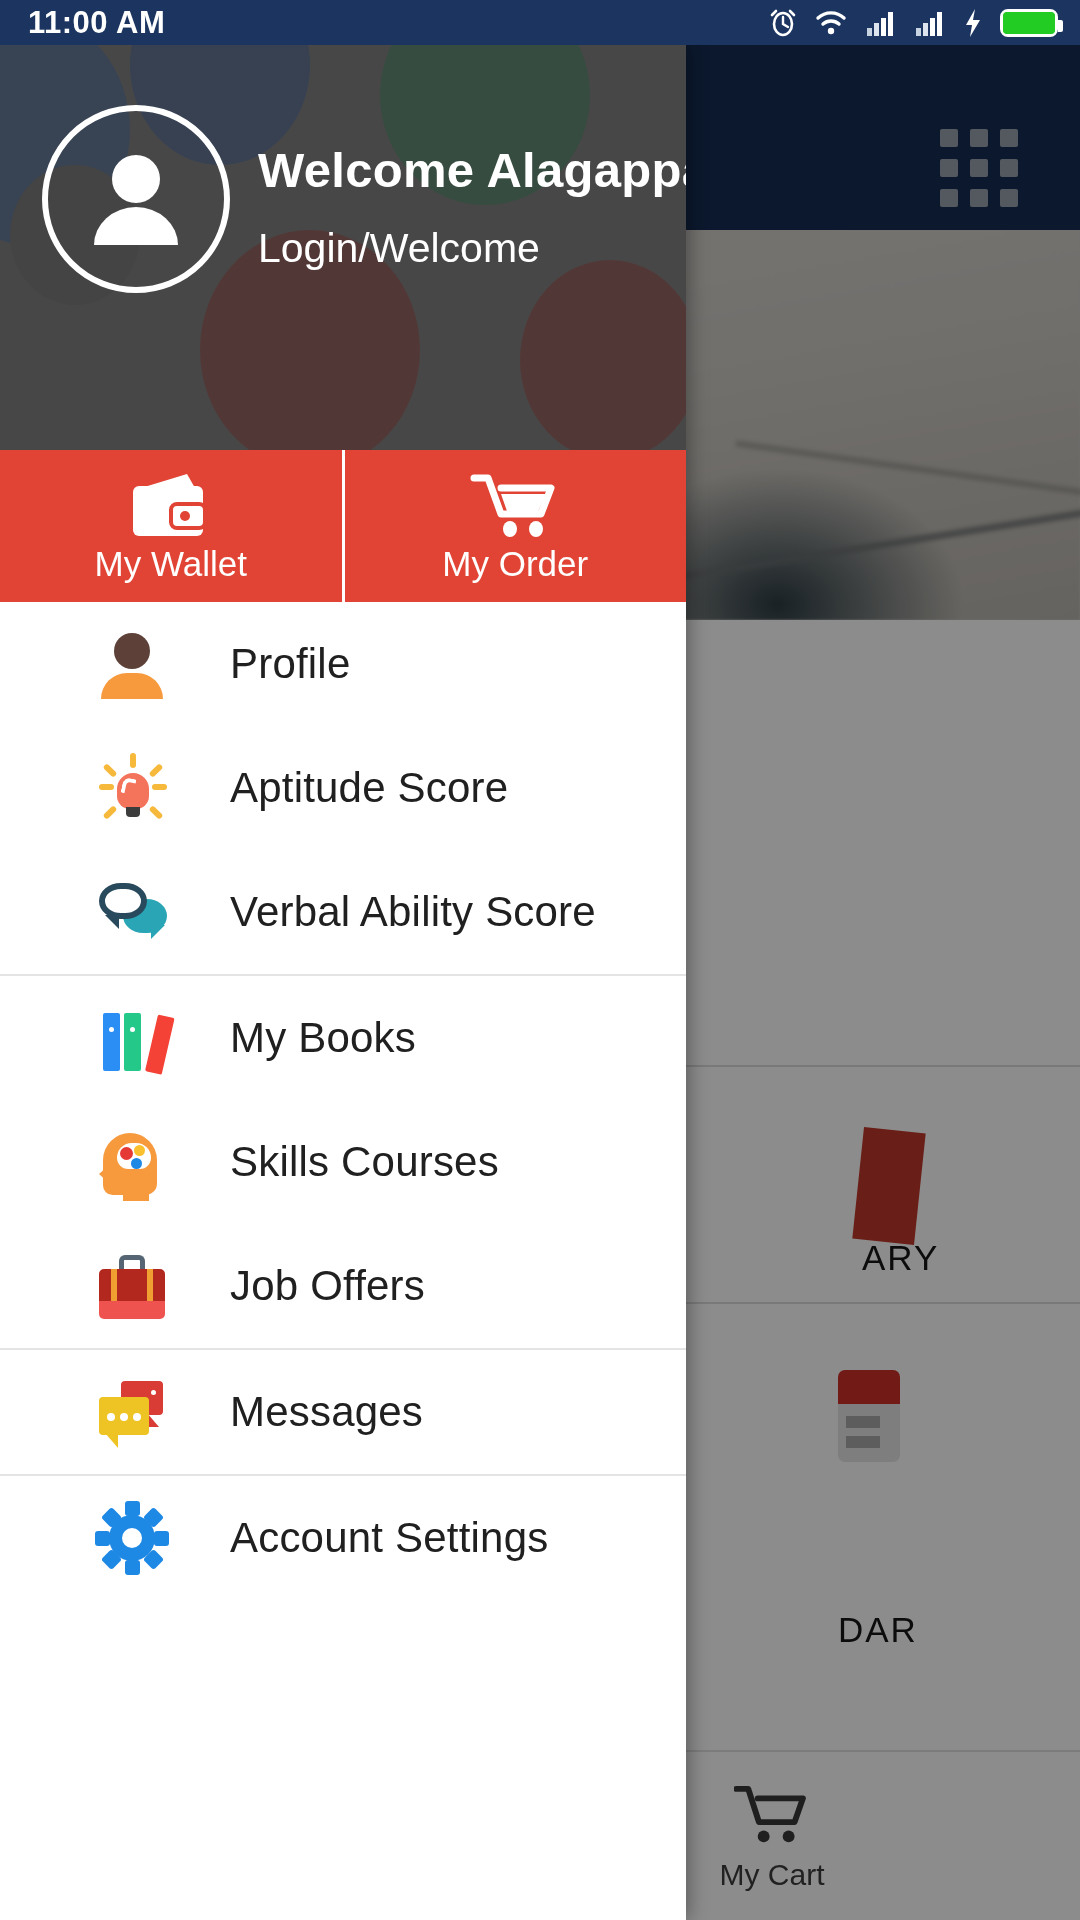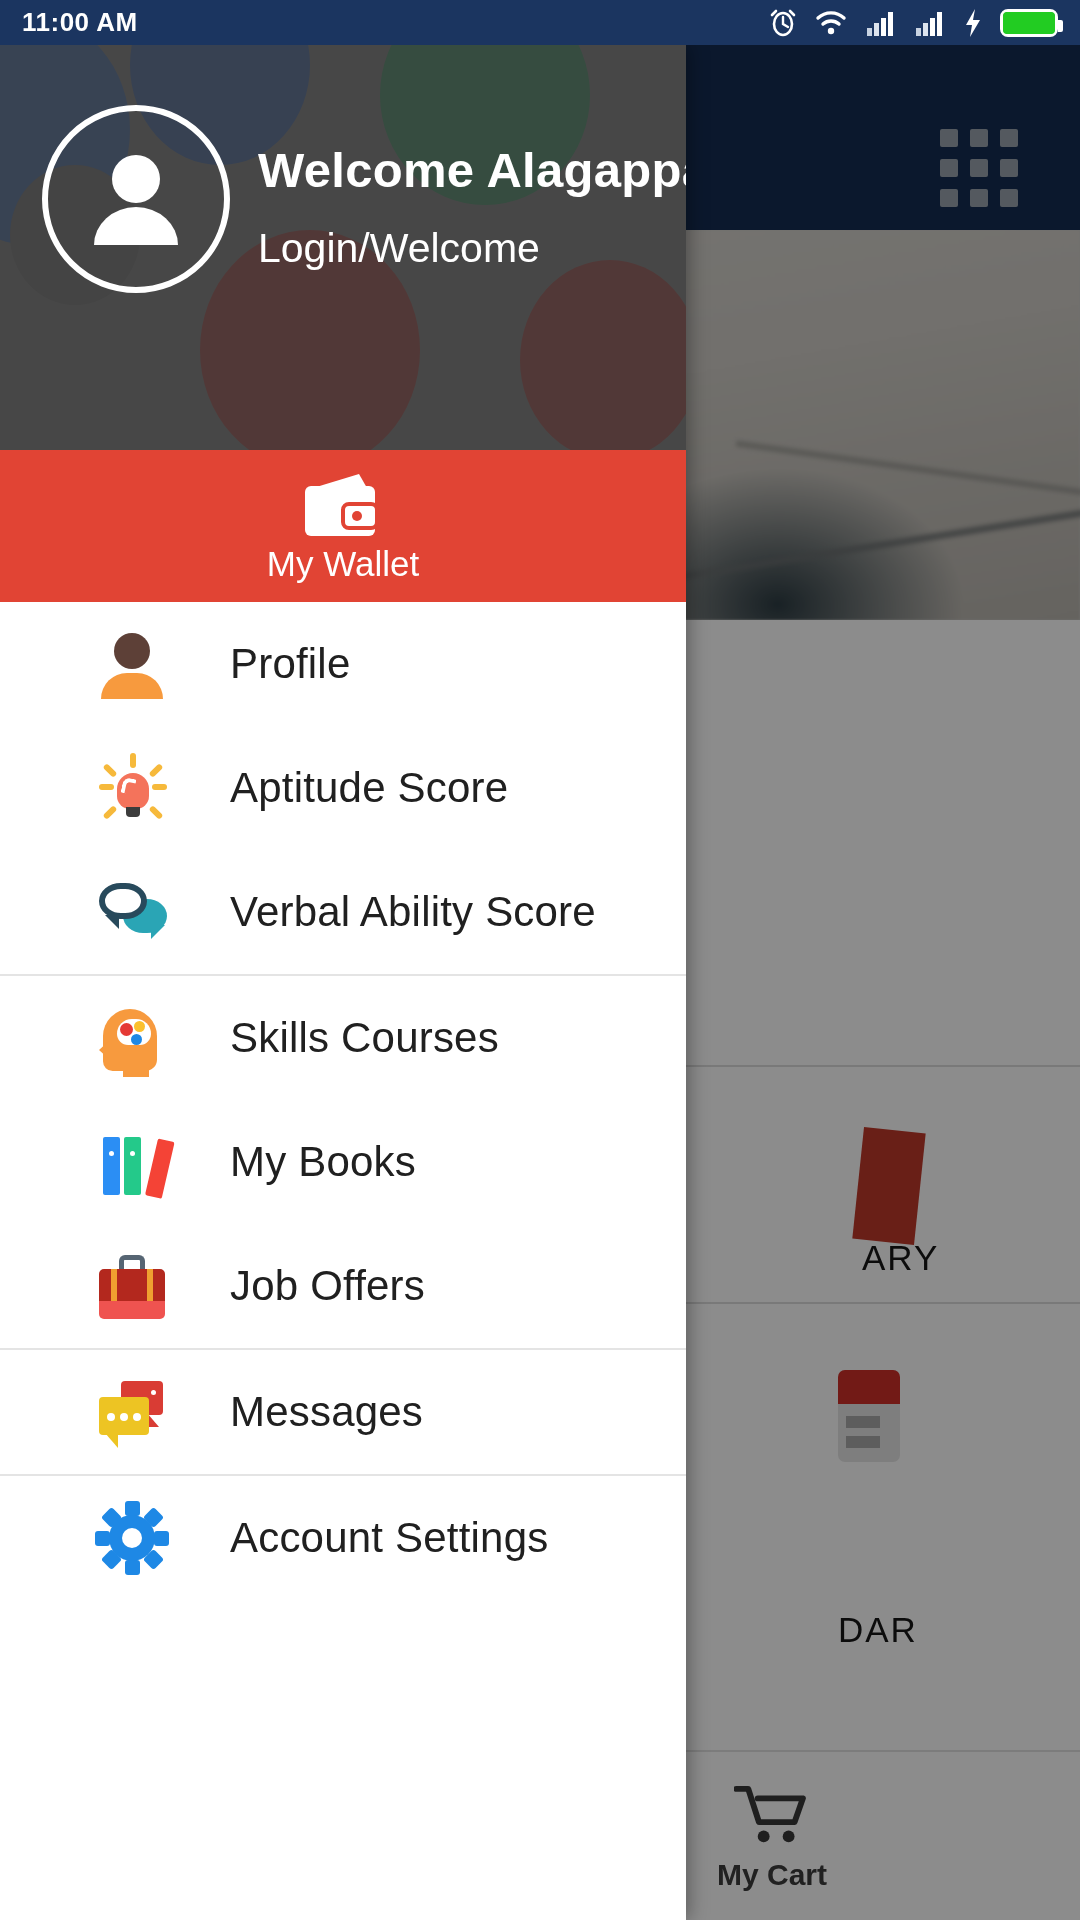--- a/index.html
+++ b/index.html
@@ -71,37 +71,37 @@
   .cal-ico .cap { position:absolute; left:0; top:0; width:100%; height:34px; background:#d03028; }
   .cal-ico .ring { position:absolute; top:-10px; width:16px; height:24px; background:#8d8d8d; border-radius:4px; }
   .cal-ico .r1 { left:10px; } .cal-ico .r2 { left:36px; }
   .cal-ico .bar { position:absolute; left:8px; width:34px; height:12px; background:#a9a9a9; }
 
   .bottom-nav {
     position:absolute; left:0; bottom:0; width:1080px; height:170px; background:#ffffff;
     border-top:2px solid #e2e2e2;
   }
   .nav-item {
-    position:absolute; bottom:28px; width:200px; text-align:center;font-weight:bold;
+    position:absolute; bottom:28px; width:200px; text-align:center;
   }
   .nav-item .lbl { font-size:30px; color:#3d3d3d; margin-top:8px; display:block; }
   .cart-svg { width:76px; height:62px; }
 
   
   #scrim { position:absolute; left:0; top:45px; width:1080px; height:1875px;
            background:rgba(0,0,0,.45); }
 
   
   #statusbar {
     position:absolute; left:0; top:0; width:1080px; height:45px;
     background:#1b3560; color:#ffffff; z-index:60;
     display:flex; align-items:center; justify-content:space-between;
     padding:0 22px;
   }
-  #clock { font-size:26px; font-weight:bold; letter-spacing:.5px; }
+  #clock { font-size:31px; font-weight:bold; letter-spacing:.5px;margin-left:6px; }
   #sysicons { display:flex; align-items:center; gap:17px; }
   #sysicons svg { display:block; }
   .batt {
     width:58px; height:28px; border:3px solid #ffffff; border-radius:8px;
     position:relative; display:flex; align-items:center;
   }
   .batt::after {
     content:""; position:absolute; right:-8px; top:8px; width:5px; height:12px;
     background:#ffffff; border-radius:0 2px 2px 0;
   }
@@ -314,20 +314,29 @@
     <div class="quick-row">
       <div class="quick">
         <svg width="92" height="68" viewBox="0 0 92 68">
           <path d="M16 16 L62 2 L70 16 Z" fill="#ffffff"></path>
           <rect x="8" y="14" width="70" height="50" rx="6" fill="#ffffff"></rect>
           <rect x="46" y="32" width="34" height="24" rx="6" fill="#ffffff" stroke="#e14434" stroke-width="4"></rect>
           <circle cx="60" cy="44" r="5" fill="#e14434"></circle>
         </svg>
         <span class="qlbl">My Wallet</span>
       </div>
+      <div class="quick">
+        <svg width="90" height="68" viewBox="0 0 90 68">
+          <path d="M4 6 h14 l13 36 h40 l10 -26 h-50" fill="none" stroke="#ffffff" stroke-width="7" stroke-linecap="round" stroke-linejoin="round"></path>
+          <path d="M31 22 h45 l-9 20 h-29 z" fill="#ffffff"></path>
+          <ellipse cx="40" cy="57" rx="7" ry="8" fill="#ffffff"></ellipse>
+          <ellipse cx="66" cy="57" rx="7" ry="8" fill="#ffffff"></ellipse>
+        </svg>
+        <span class="qlbl">My Order</span>
+      </div>
     </div>
 
     <div class="menu">
 
       <div class="menu-row">
         <div class="mi ic-profile">
           <div class="head"></div>
             <div class="body"></div>
         </div>
         <div class="mlbl">Profile</div>
@@ -355,41 +364,41 @@
             <div class="b2t"></div>
           <div class="b1"></div>
             <div class="b1t"></div>
         </div>
         <div class="mlbl">Verbal Ability Score</div>
       </div>
 
       <div class="grp-div"></div>
 
       <div class="menu-row">
+        <div class="mi ic-books">
+          <i class="bk1"></i>
+            <i class="bk2"></i>
+            <i class="bk3"></i>
+          <span class="dot" style="left:14px; top:26px;"></span>
+          <span class="dot" style="left:35px; top:26px;"></span>
+        </div>
+        <div class="mlbl">My Books</div>
+      </div>
+
+      <div class="menu-row">
         <div class="mi ic-head">
           <div class="face"></div>
             <div class="neck"></div>
             <div class="nose"></div>
           <div class="brain"></div>
           <div class="g" style="left:25px; top:22px; width:13px; height:13px; background:#e53935;"></div>
           <div class="g" style="left:39px; top:20px; width:11px; height:11px; background:#fbc02d;"></div>
           <div class="g" style="left:36px; top:33px; width:11px; height:11px; background:#1e88e5;"></div>
         </div>
         <div class="mlbl">Skills Courses</div>
-      </div>
-
-      <div class="menu-row">
-        <div class="mi ic-books">
-          <i class="bk1"></i>
-            <i class="bk2"></i>
-            <i class="bk3"></i>
-          <span class="dot" style="left:14px; top:26px;"></span>
-          <span class="dot" style="left:35px; top:26px;"></span>
-        </div>
-        <div class="mlbl">My Books</div>
       </div>
 
       <div class="menu-row">
         <div class="mi ic-case">
           <div class="handle"></div>
             <div class="body"></div>
           <div class="strapl"></div>
             <div class="strapr"></div>
             <div class="lid"></div>
         </div>

